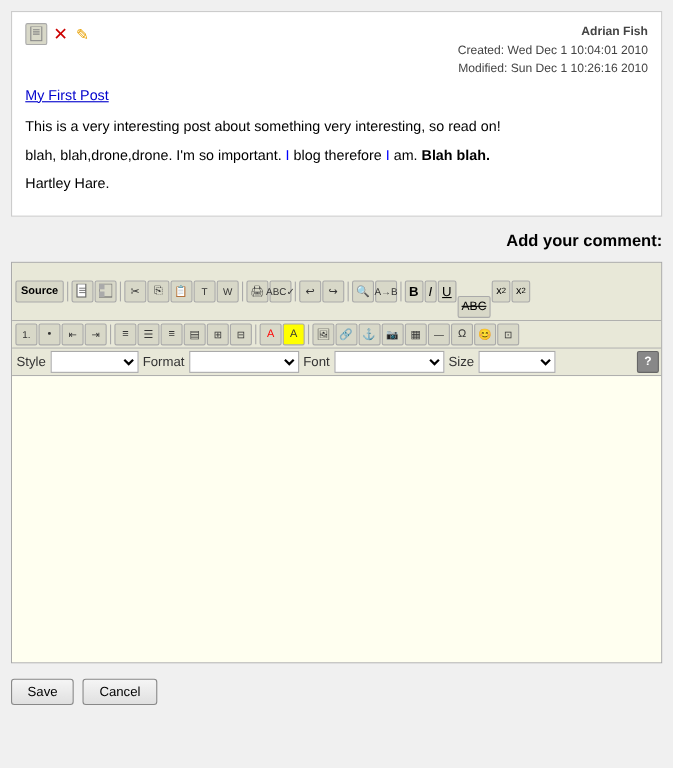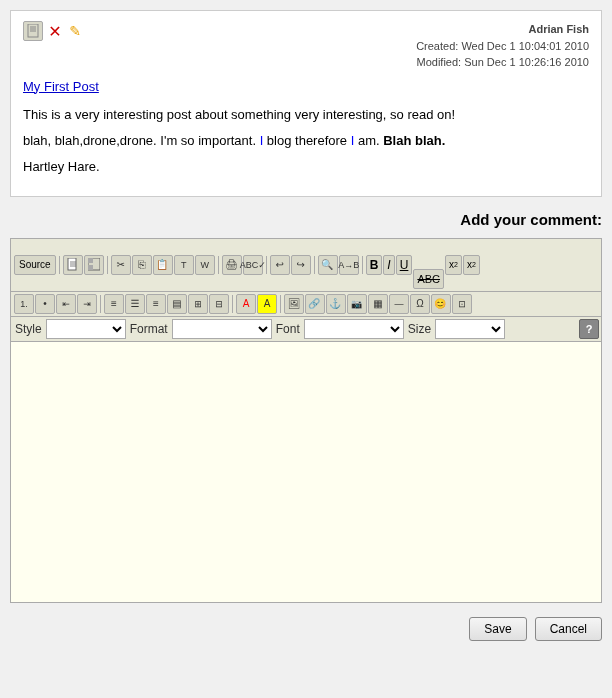--- a/index.html
+++ b/index.html
@@ -196,21 +196,20 @@
       padding: 6px;
       outline: none;
     }
 
     
     .buttons-row {
       display: flex;
       gap: 8px;
       margin-top: 12px;
       padding-bottom: 10px;
-      justify-content: flex-end;
     }
     .btn-save, .btn-cancel {
       padding: 4px 14px;
       font-size: 12px;
       border: 1px solid #888;
       background: linear-gradient(to bottom, #f5f5f5, #e0e0e0);
       border-radius: 3px;
       cursor: pointer;
       color: #000;
     }
@@ -256,21 +255,21 @@
   </div>
 
   <div class="comment-section">
     <div class="comment-label">Add your comment:</div>
 
     <div class="editor-container">
 
       <div class="toolbar">
         <div class="toolbar-row">
 
-          <span class="tb-text-btn" style="font-size:10px; padding:0 4px;">Source</span>
+          <span class="tb-text-btn" style="font-size:10px; padding:0 4px;font-weight:bold;">Source</span>
           <div class="tb-sep"></div>
 
           <span class="tb-btn" title="New">
             <svg width="12" height="13" viewBox="0 0 12 13">
                 <rect x="1" y="0" width="8" height="12" fill="#fff" stroke="#666" stroke-width="1"></rect>
                 <line x1="3" y1="4" x2="9" y2="4" stroke="#666" stroke-width="0.8"></line>
                 <line x1="3" y1="6" x2="9" y2="6" stroke="#666" stroke-width="0.8"></line>
                 <line x1="3" y1="8" x2="9" y2="8" stroke="#666" stroke-width="0.8"></line>
               </svg>
           </span>

